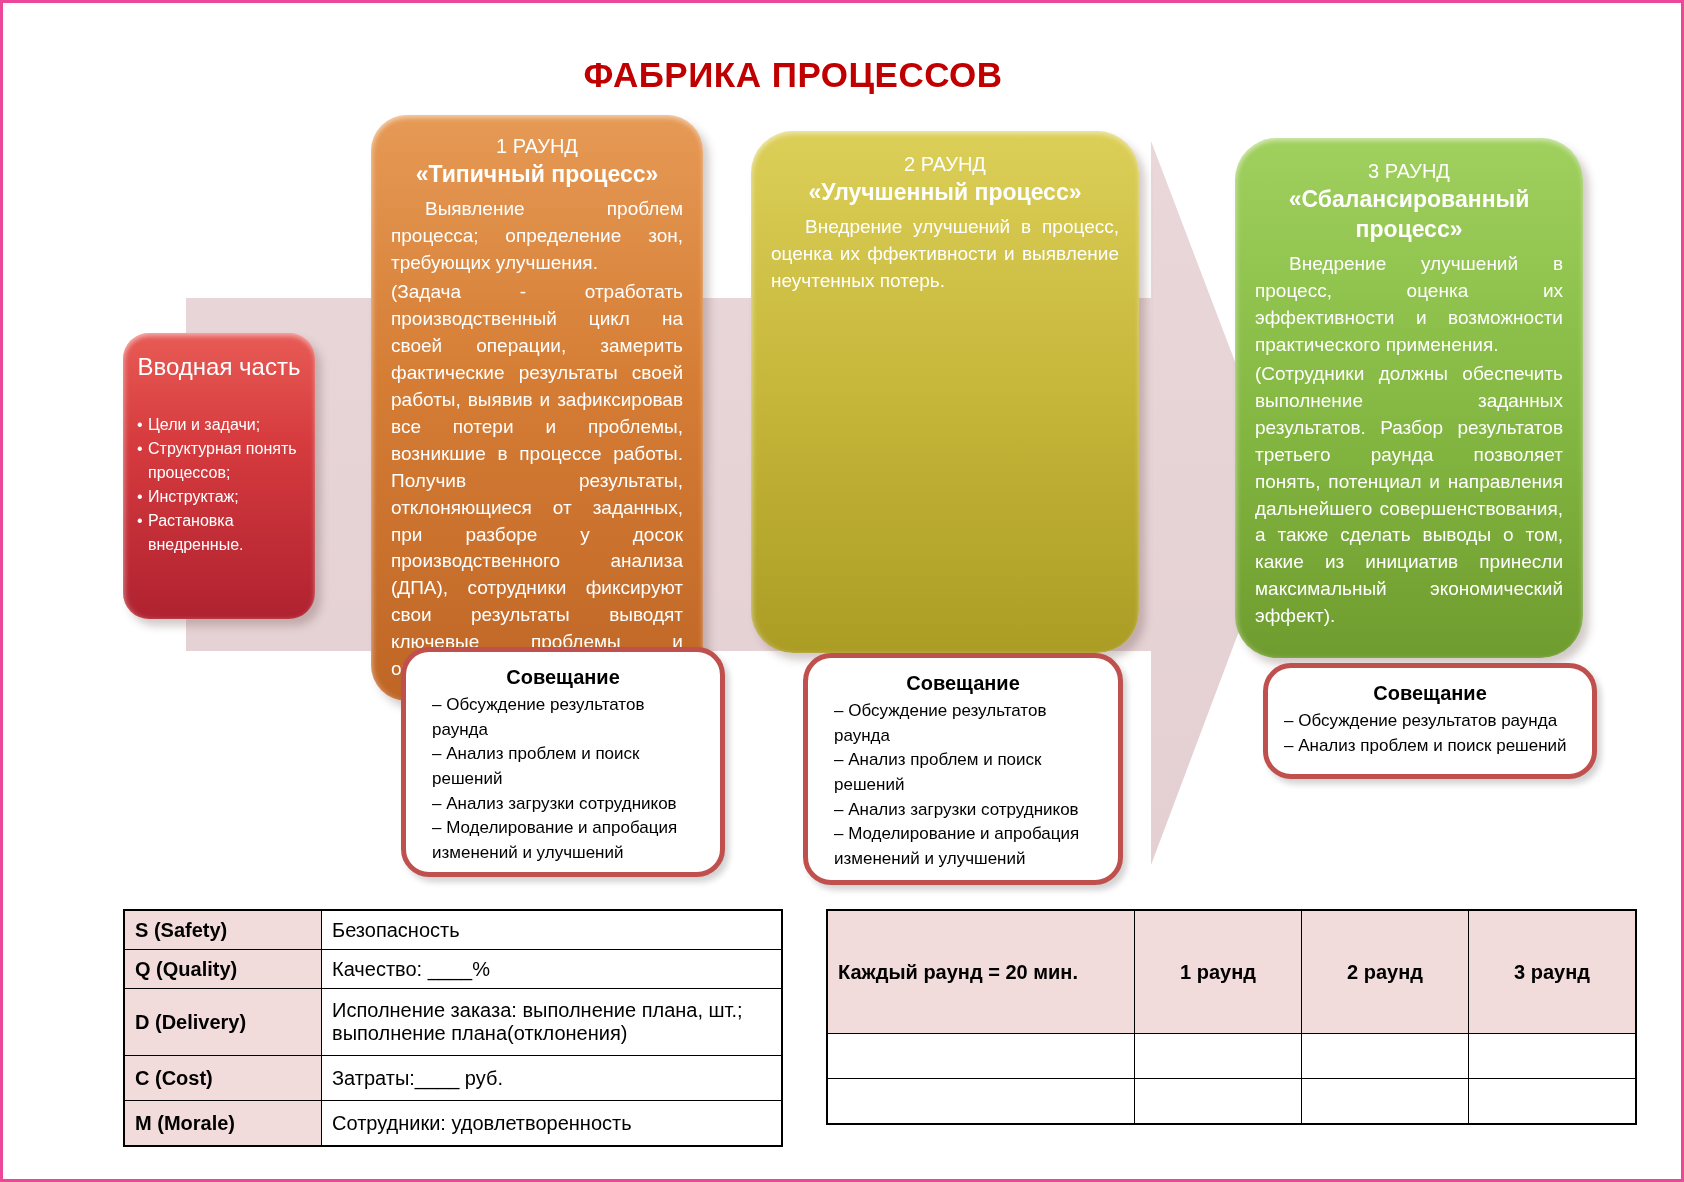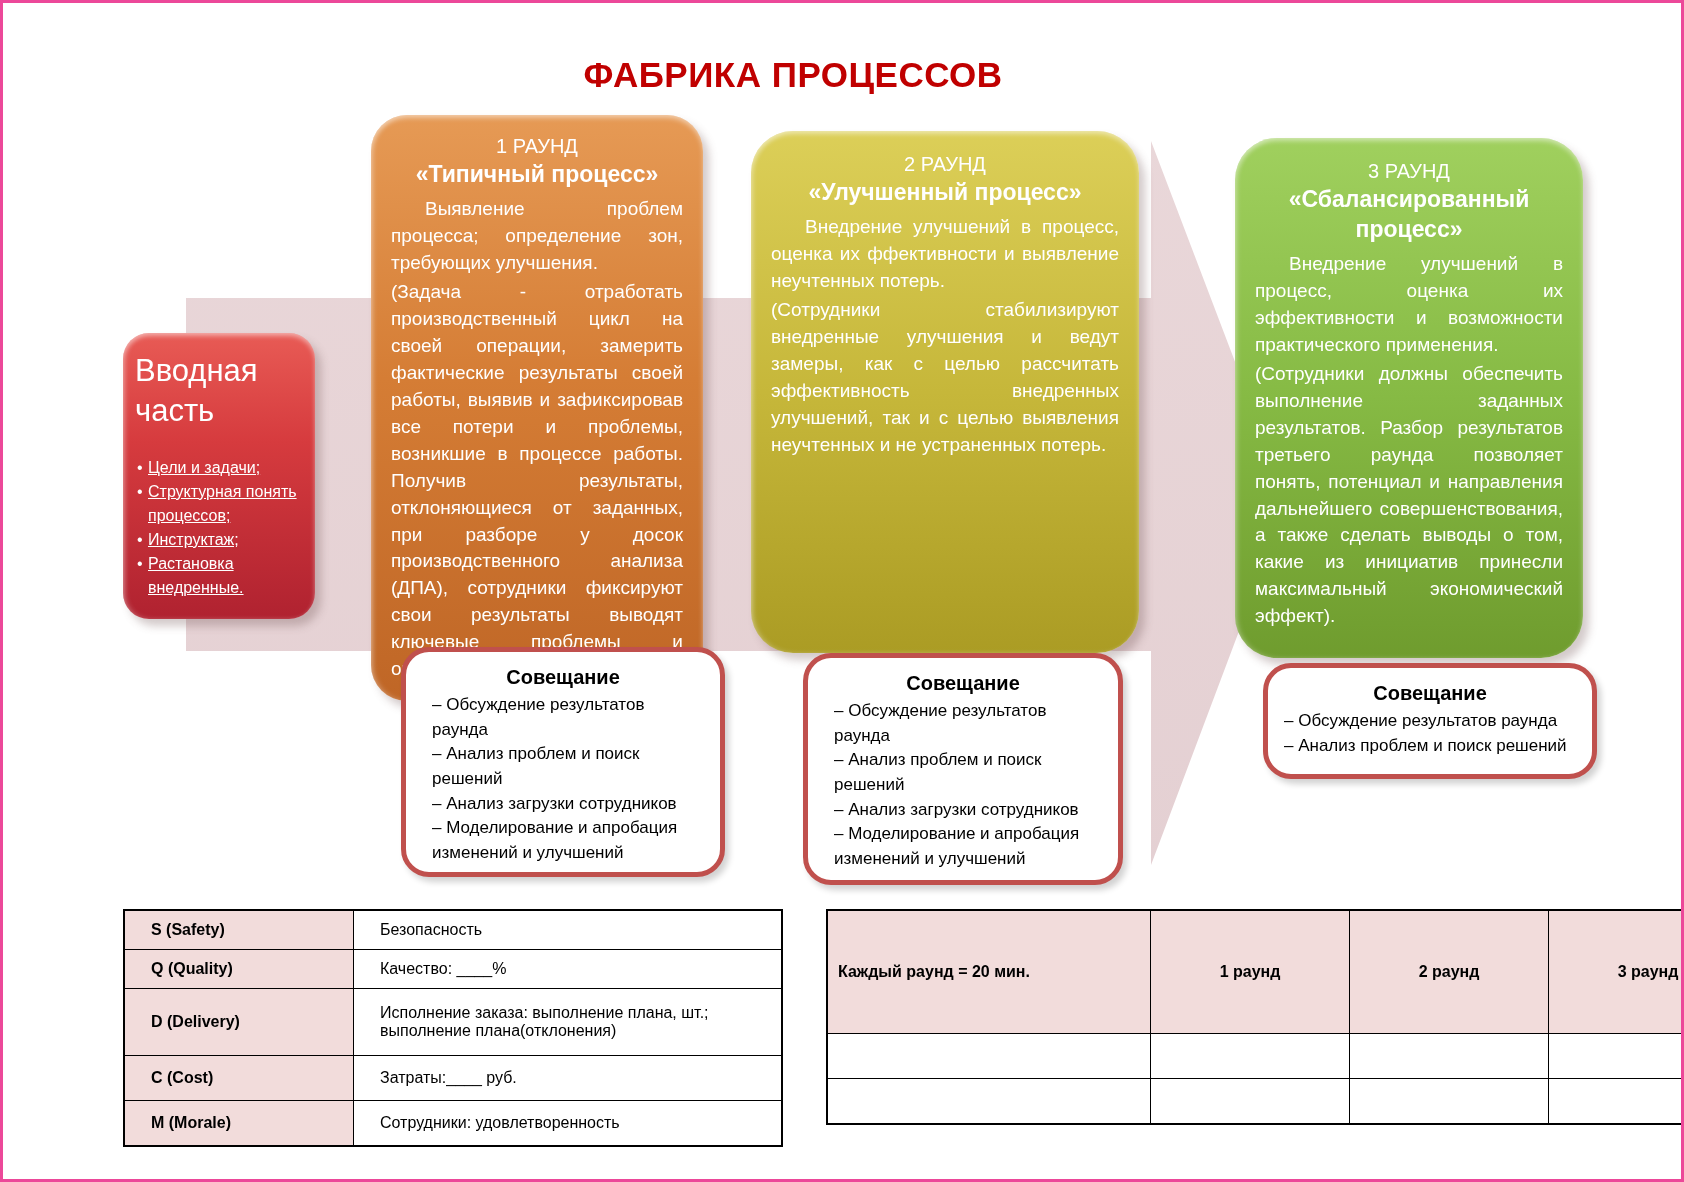--- a/index.html
+++ b/index.html
@@ -21,22 +21,22 @@
     box-shadow:6px 7px 8px rgba(110,80,80,.30),
                inset 0 3px 5px rgba(255,255,255,.45),
                inset 3px 0 5px rgba(255,255,255,.18);}
   .pbox p{margin:0 0 2px 0;font-size:19px;line-height:1.42;text-align:justify;}
   .round-label{text-align:center;font-size:20px;margin:10px 0 2px;}
   .round-name{text-align:center;font-size:23px;font-weight:bold;line-height:1.3;margin-bottom:6px;}
   .round-summary{text-indent:34px;}
 
   .box-red{left:120px;top:330px;width:192px;height:286px;border-radius:26px;
     background:linear-gradient(180deg,#e85b55 0%,#d63b3e 38%,#b02230 100%);padding:6px 12px;}
-  .intro-title{font-size:31px;line-height:1.3;margin-top:12px;}
-  .intro-list{margin:24px 0 0 0;padding:0 2px;list-style:none;text-decoration:underline;}
+  .intro-title{font-size:24px;line-height:1.3;text-align:center;margin-top:12px;}
+  .intro-list{margin:31px 0 0 0;padding:0 2px;list-style:none;}
   .intro-list li{position:relative;font-size:16px;line-height:1.5;padding-left:11px;}
   .intro-list li::before{content:"\2022";position:absolute;left:0;top:0;}
 
   .box-orange{left:368px;top:112px;width:332px;height:586px;border-radius:36px;
     background:linear-gradient(180deg,#e69a55 0%,#d57d35 45%,#bf6626 100%);padding:10px 20px;}
   .box-olive{left:748px;top:128px;width:388px;height:522px;border-radius:42px;
     background:linear-gradient(180deg,#dccf58 0%,#c6b73a 50%,#ab9c24 100%);padding:12px 20px;}
   .box-green{left:1232px;top:135px;width:348px;height:520px;border-radius:42px;
     background:linear-gradient(180deg,#a0d05e 0%,#86ba44 50%,#6f9c2e 100%);padding:12px 20px;}
 
@@ -45,21 +45,21 @@
     border:5px solid #c0504d;border-radius:28px;
     box-shadow:4px 5px 6px rgba(0,0,0,.18);color:#000;}
   .meeting-title{text-align:center;font-weight:bold;font-size:20px;margin:12px 0 4px;}
   .meeting p{margin:0;font-size:17px;line-height:1.45;}
   .m1{left:398px;top:644px;width:324px;height:230px;padding:2px 26px;}
   .m2{left:800px;top:650px;width:320px;height:232px;padding:2px 26px;}
   .m3{left:1260px;top:660px;width:334px;height:116px;padding:2px 16px;}
 
   
   table{border-collapse:collapse;table-layout:fixed;position:absolute;background:#fff;}
-  td{border:1.5px solid #000;font-size:16px;padding:2px 26px;vertical-align:middle;
+  td{border:1.5px solid #000;font-size:20px;padding:2px 10px;vertical-align:middle;
      overflow:hidden;}
   .sqdcm{left:120px;top:906px;width:660px;border:2.5px solid #000;}
   .sqdcm td.key{width:176px;background:#f2dcdb;font-weight:bold;}
   .sqdcm tr.r-s td,.sqdcm tr.r-q td{height:34px;}
   .sqdcm tr.r-d td{height:62px;}
   .sqdcm tr.r-c td,.sqdcm tr.r-m td{height:40px;}
   .rounds-tbl{left:823px;top:906px;width:724px;border:2.5px solid #000;}
   .rounds-tbl td{text-align:center;}
   .rounds-tbl .hdr td{height:118px;background:#f2dcdb;font-weight:bold;}
   .rounds-tbl .hdr td:first-child{text-align:left;padding-left:10px;}
@@ -89,21 +89,20 @@
     <div class="round-label">1 РАУНД</div>
     <div class="round-name">«Типичный процесс»</div>
     <p class="round-summary">Выявление проблем процесса; определение зон, требующих улучшения.</p>
     <p class="round-details">(Задача - отработать производственный цикл на своей операции, замерить фактические результаты своей работы, выявив и зафиксировав все потери и проблемы, возникшие в процессе работы. Получив результаты, отклоняющиеся от заданных, при разборе у досок производственного анализа (ДПА), сотрудники фиксируют свои результаты выводят ключевые проблемы и определяют их причины).</p>
   </div>
 
   <div class="pbox box-olive">
     <div class="round-label">2 РАУНД</div>
     <div class="round-name">«Улучшенный процесс»</div>
     <p class="round-summary">Внедрение улучшений в процесс, оценка их ффективности и выявление неучтенных потерь.</p>
-    <p class="round-details">(Сотрудники стабилизируют внедренные улучшения и ведут замеры, как с целью рассчитать эффективность внедренных улучшений, так и с целью выявления неучтенных и не устраненных потерь.</p>
   </div>
 
   <div class="pbox box-green">
     <div class="round-label">3 РАУНД</div>
     <div class="round-name">«Сбалансированный процесс»</div>
     <p class="round-summary">Внедрение улучшений в процесс, оценка их эффективности и возможности практического применения.</p>
     <p class="round-details">(Сотрудники должны обеспечить выполнение заданных результатов. Разбор результатов третьего раунда позволяет понять, потенциал и направления дальнейшего совершенствования, а также сделать выводы о том, какие из инициатив принесли максимальный экономический эффект).</p>
   </div>
 
   <div class="meeting m1">

